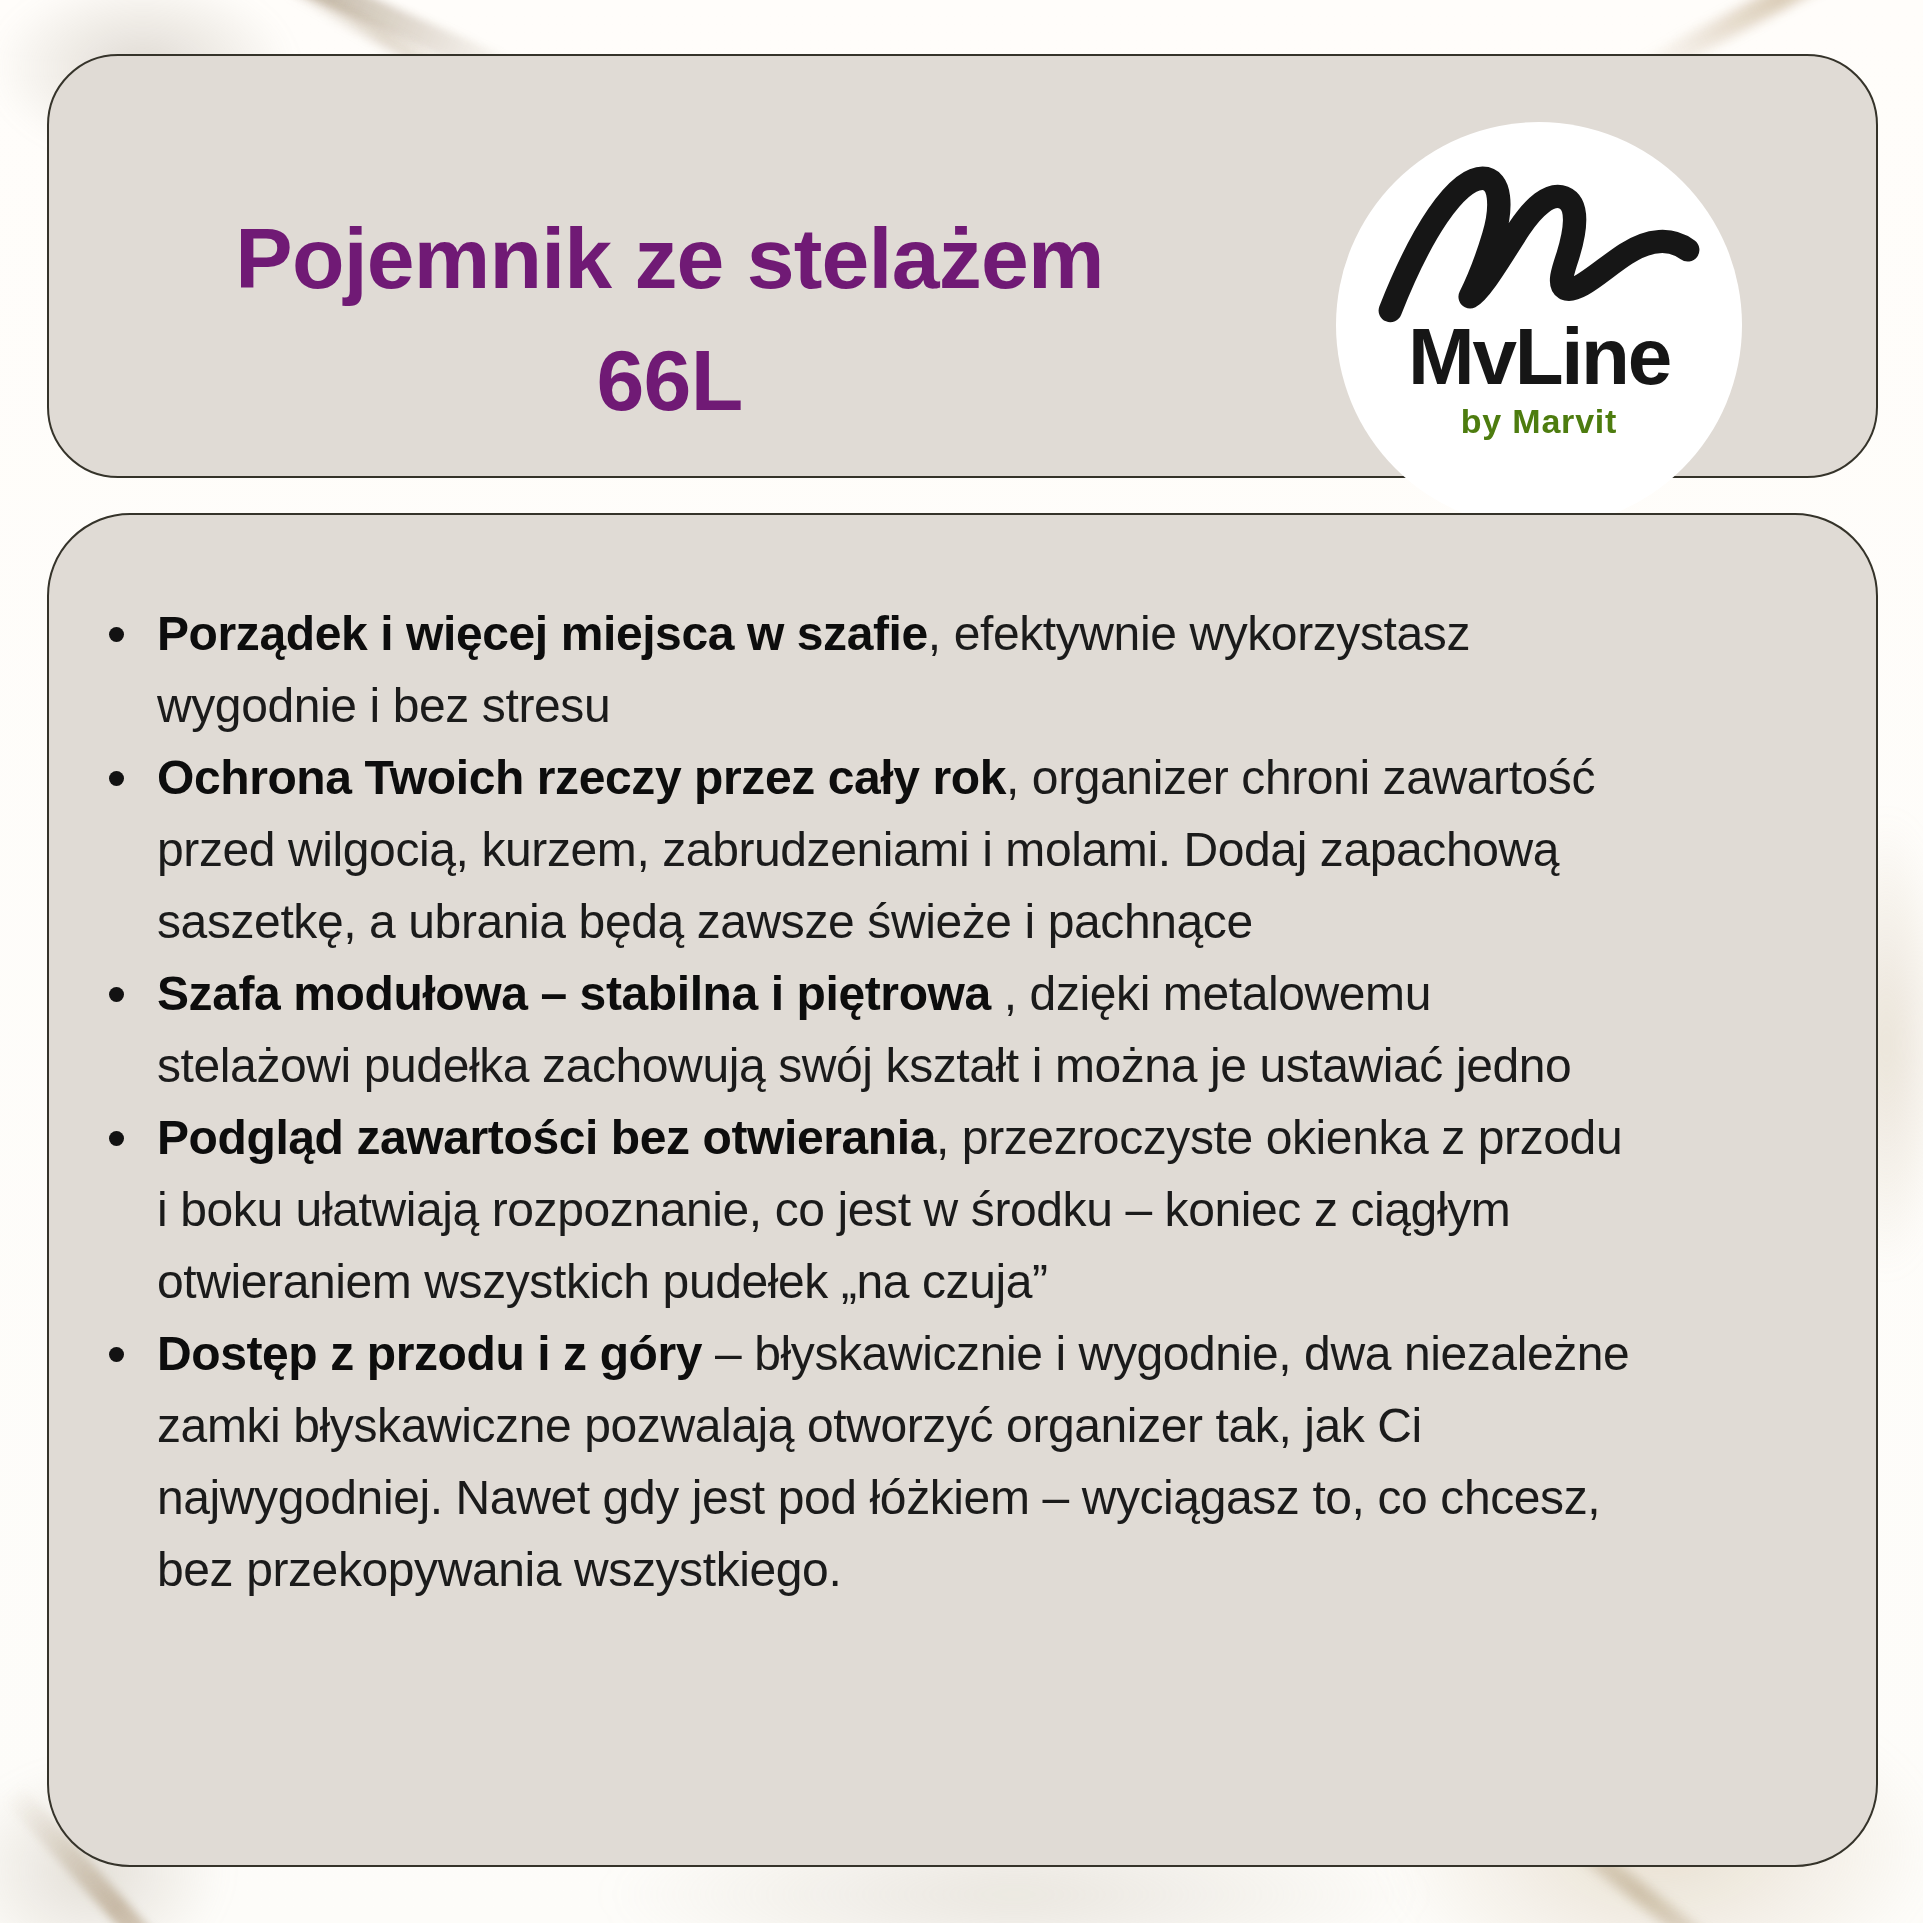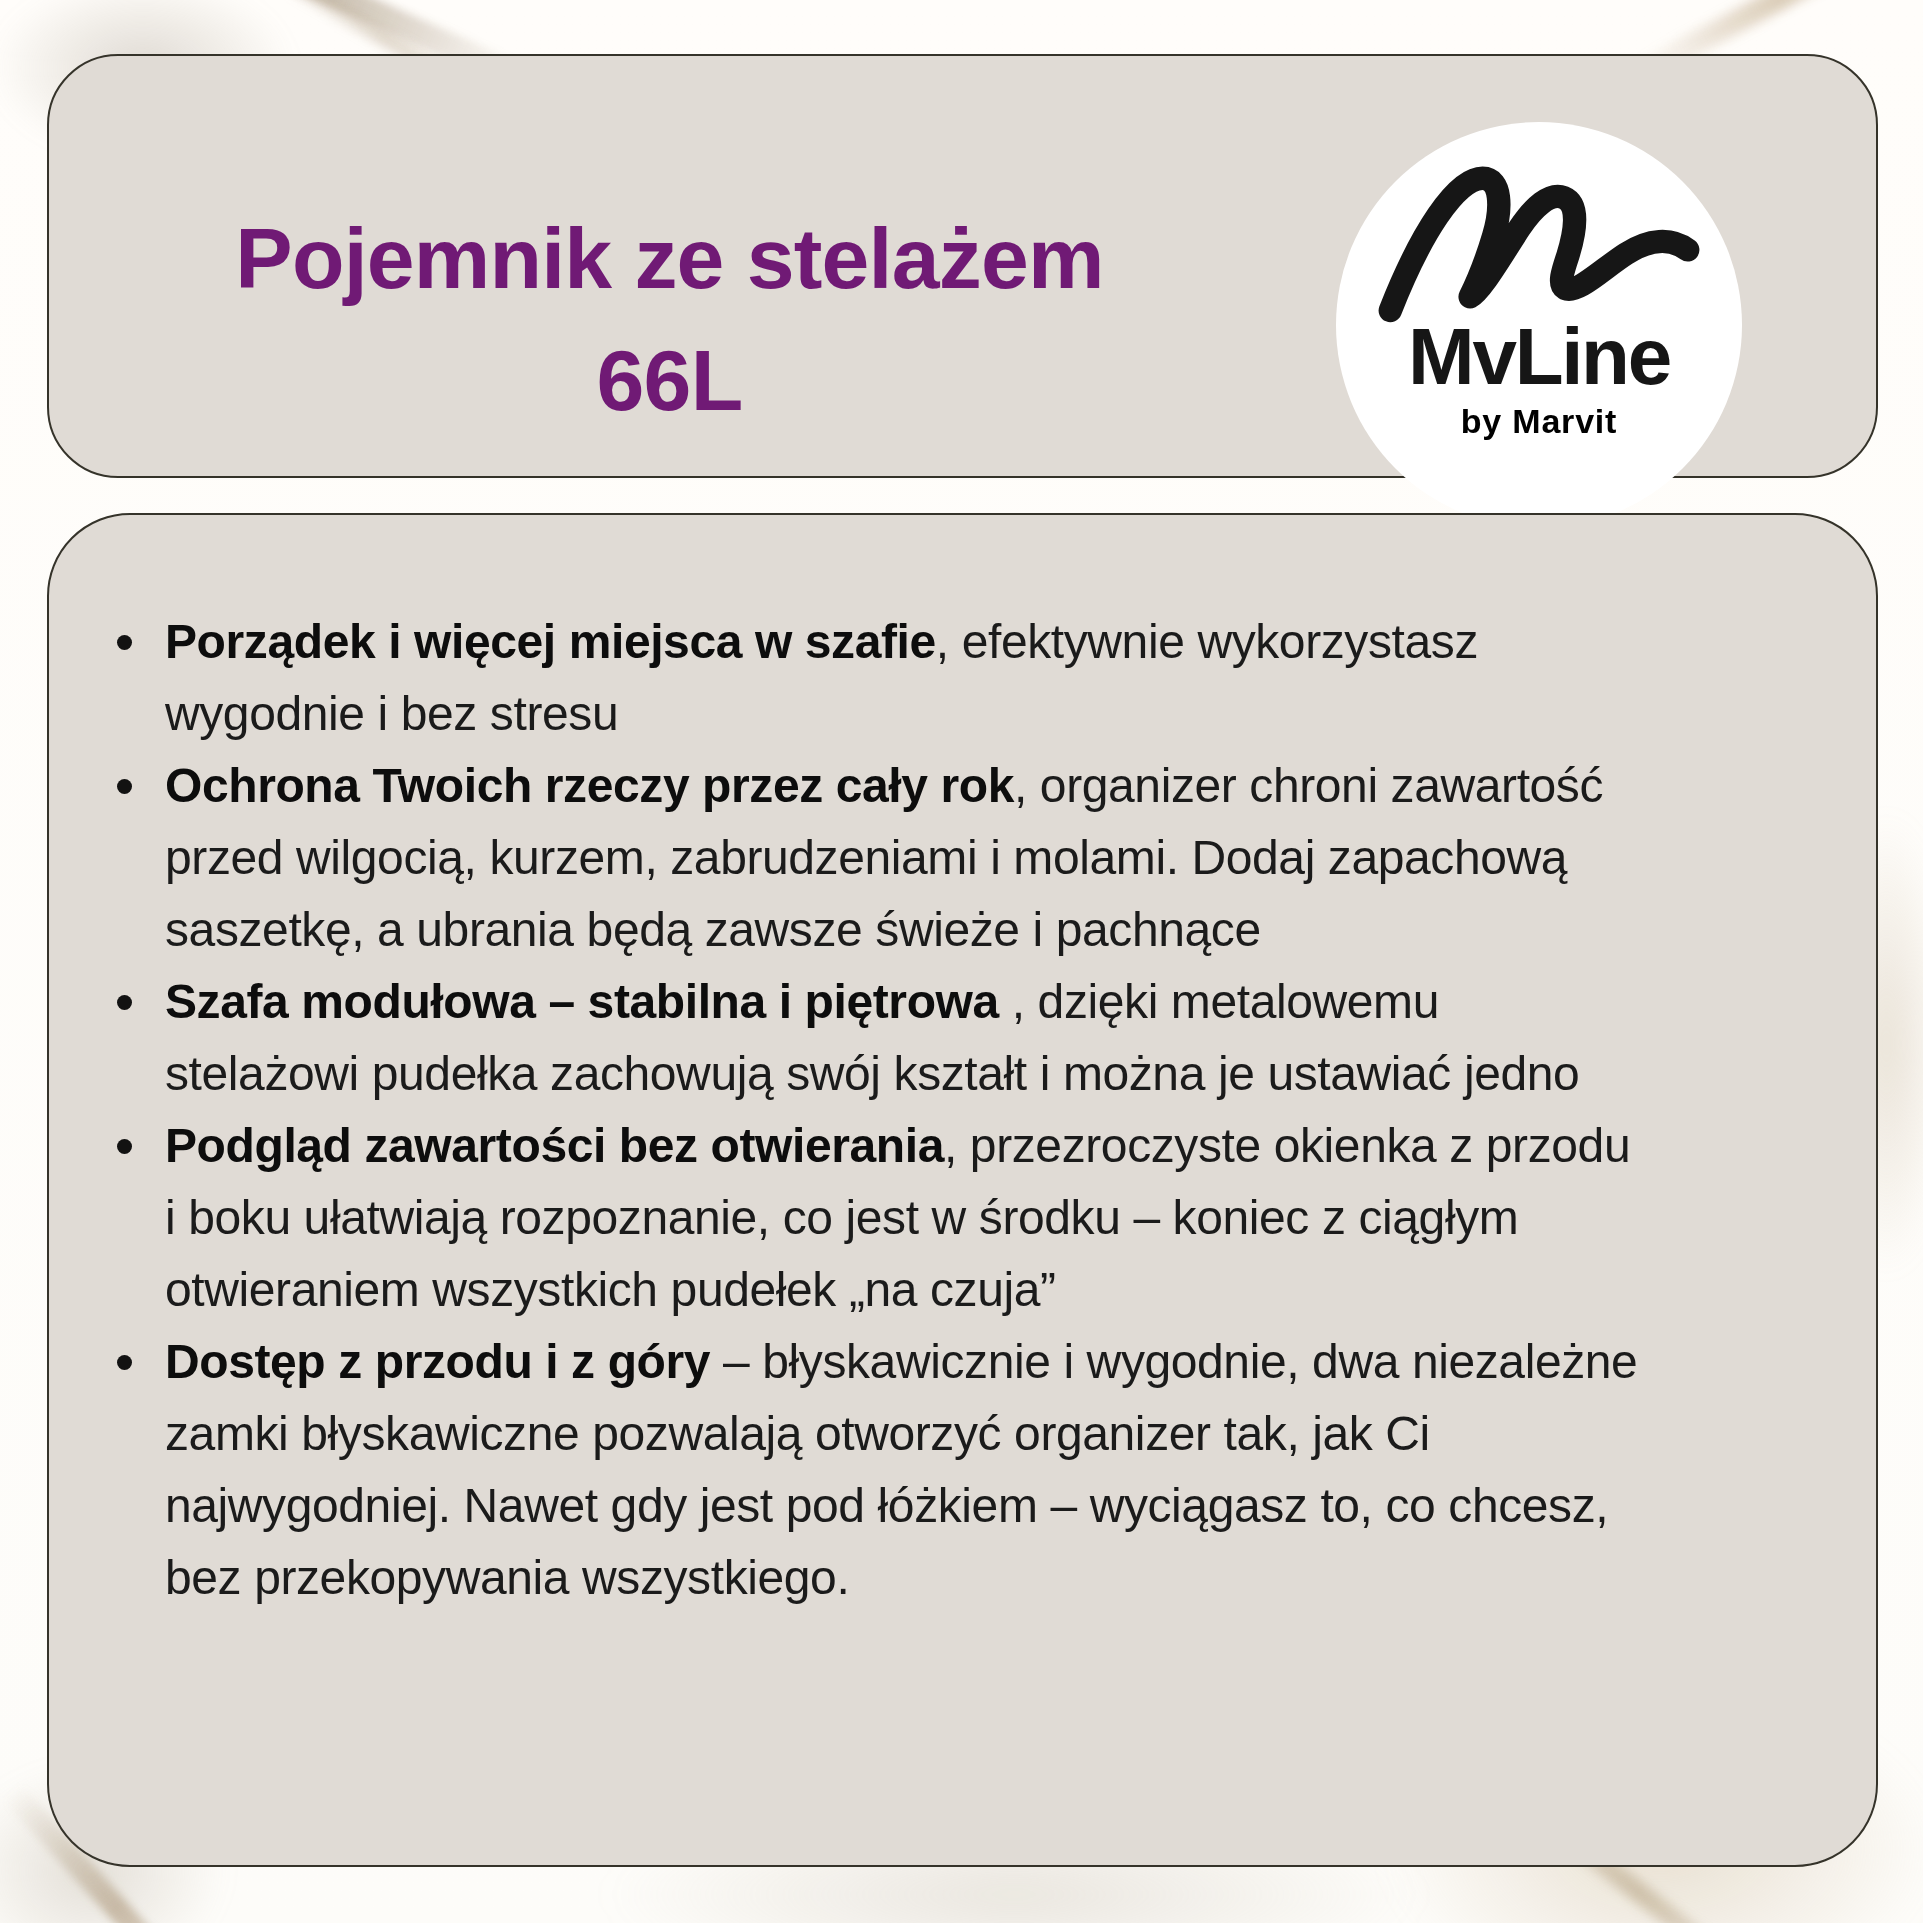--- a/index.html
+++ b/index.html
@@ -89,26 +89,26 @@
     display:flex;flex-direction:column;align-items:center;
   }
   .logo-m{margin-top:25.6px;width:334px;height:179px;}
   .logo-brand{
     margin-top:-12px;
     font-size:80px;font-weight:700;letter-spacing:-2.3px;color:#161616;
     line-height:83px;
   }
   .logo-byline{
     margin-top:4.5px;
-    font-size:34px;font-weight:600;letter-spacing:0.8px;color:#000000;
+    font-size:34px;font-weight:600;letter-spacing:0.8px;color:#4d7c0f;
   }
 
   
   .features-list{
-    margin:16px;
+    margin:8px;
     padding:75px 45px 0 100px;
     list-style:none;
     font-size:48px;
     line-height:72px;
     color:var(--text);
     letter-spacing:-0.4px;
   }
   .feature{position:relative;display:block;}
   .feature::before{
     content:"";

